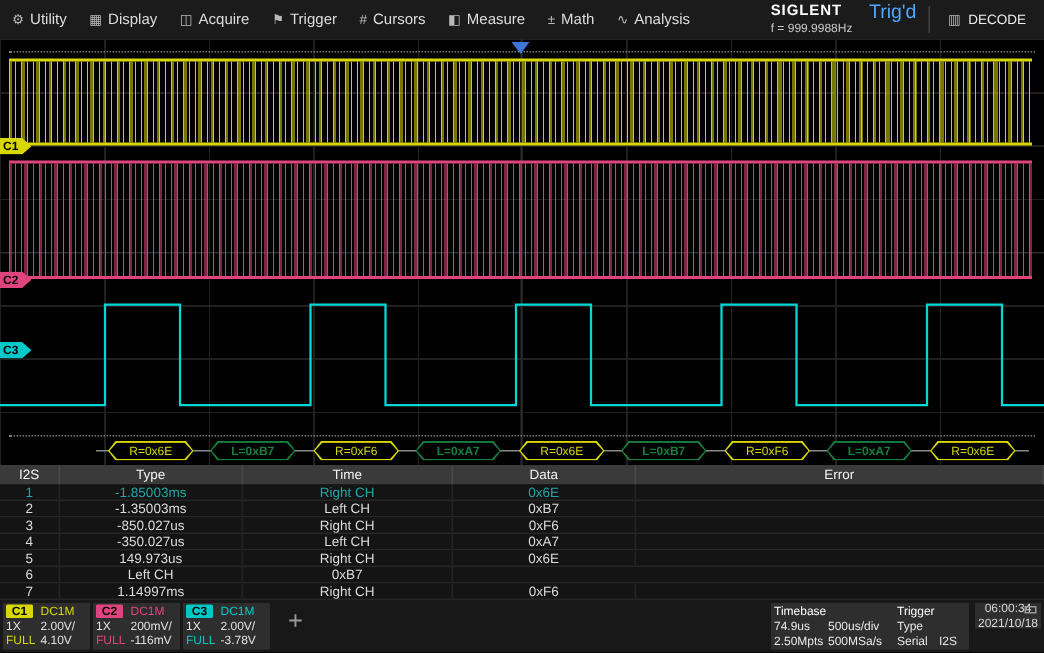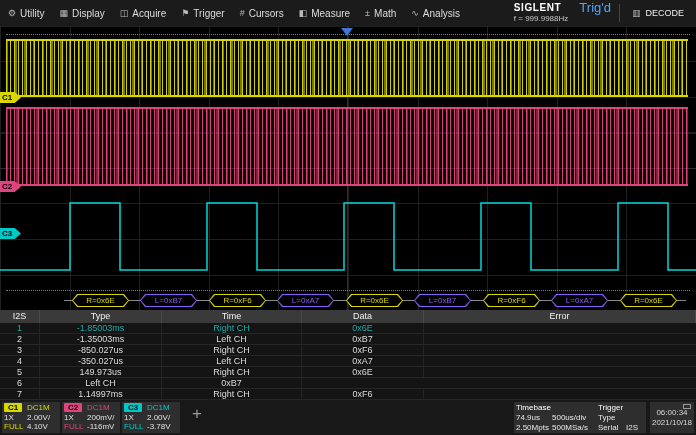--- a/index.html
+++ b/index.html
@@ -60,21 +60,21 @@
   .busline { position:absolute; top:274px; left:64px; right:10px; height:1px; background:#8a8a8a; }
   .buslabel { position:absolute; top:269px; left:4px; display:flex; align-items:center; gap:3px;
               font-size:9px; color:#fff;margin-top:16px; }
   .buschip { background:#00c8c8; color:#000; font-size:8px; font-weight:bold; padding:0 3px; line-height:11px; }
 
   .bubble { position:absolute; top:268px; width:57px; height:13px; }
   .bubble .hex { position:absolute; inset:0; clip-path:polygon(5px 0,calc(100% - 5px) 0,100% 50%,calc(100% - 5px) 100%,5px 100%,0 50%); background:currentColor; }
   .bubble .hexin { position:absolute; inset:1px; clip-path:polygon(5px 0,calc(100% - 5px) 0,100% 50%,calc(100% - 5px) 100%,5px 100%,0 50%); background:#000;
     display:flex; align-items:center; justify-content:center; font-size:8px; }
   .bubble.r { color:#d8d800; }
-  .bubble.l { color:#8b5cf6; }
+  .bubble.l { color:#15803d;font-weight:bold; }
 
   
   .dtable { position:absolute; top:310px; left:0; width:696px; height:90px; background:#121212; font-size:9px; }
   .thead, .trow { display:grid; grid-template-columns:40px 122px 140px 122px 1fr; align-items:center; text-align:center; }
   .thead { height:13px; background:#3a3a3a; color:#f2f2f2; }
   .thead > div { border-right:1px solid #4a4a4a; line-height:13px; }
   .trow { height:11px; color:#dcdcdc; border-bottom:1px solid #262626; background:#141414; }
   .trow > div { border-right:1px solid #242424; line-height:10px; }
   .trow.selected { color:#1fa8a8; }
 
@@ -88,21 +88,21 @@
   .b1 .cc { color:#d8d800; } .b2 .cc { color:#e0447e; } .b3 .cc { color:#00c8c8; }
 
   .crosshair { position:absolute; left:192px; top:4px; color:#9a9a9a; font-size:17px; }
 
   .tbpanel { position:absolute; left:514px; top:2px; width:132px; height:31px; background:#2e2e2e;
     font-size:8px; color:#e8e8e8; display:grid; grid-template-columns:36px 46px 28px 20px;
     grid-auto-rows:10.3px; align-items:center; padding:0 2px; }
   .tbpanel .hdr { color:#fff; }
   .span2 { grid-column:span 2; }
 
-  .clockbox { position:absolute; left:650px; top:2px; width:44px; height:31px; background:#2e2e2e;
+  .clockbox { position:absolute; left:650px; top:2px; width:44px; height:17px; background:#2e2e2e;
     font-size:8px; color:#d8d8d8; display:flex; flex-direction:column; justify-content:center; text-align:center; line-height:10px; }
   .dev-icon { position:absolute; top:2px; right:3px; width:8px; height:5px; border:1px solid #999; }
 </style>
 </head>
 <body>
 
 <div id="screen">
 
   <div class="menubar">
     <div class="menu-item">

